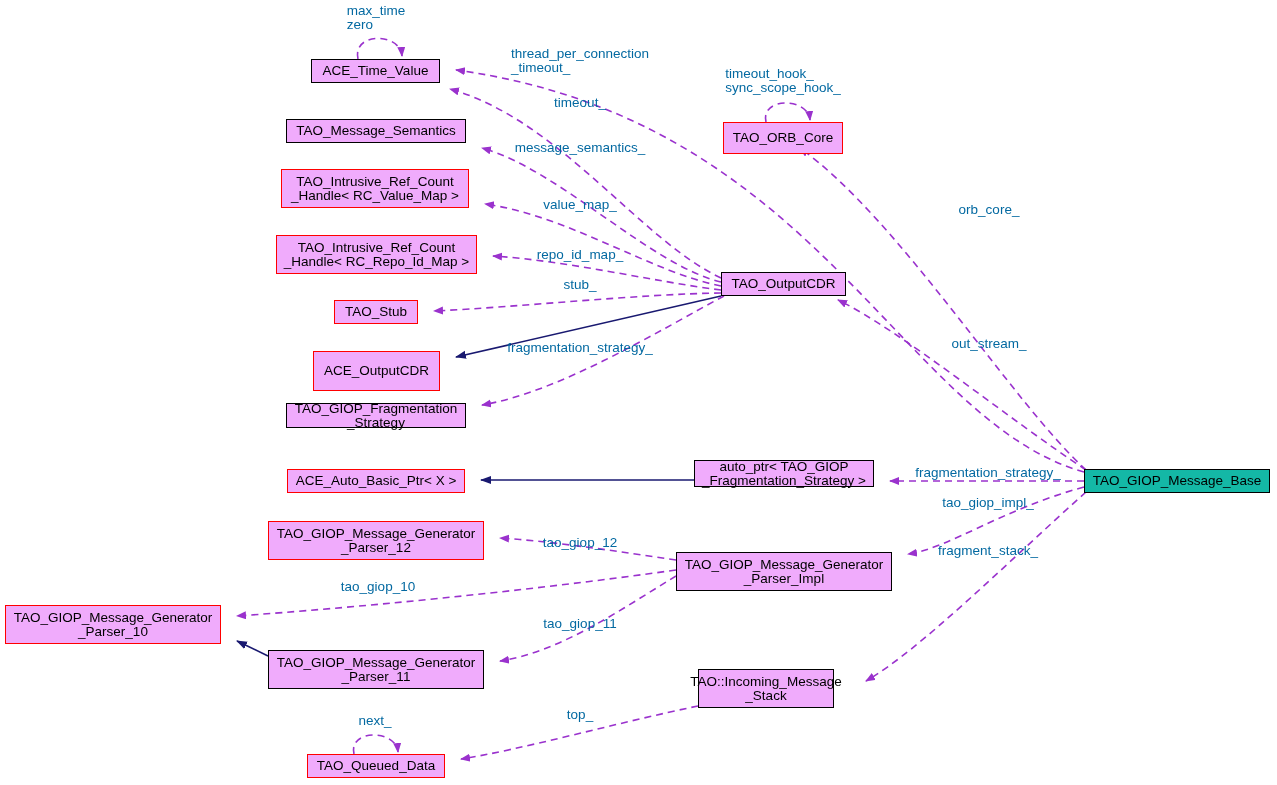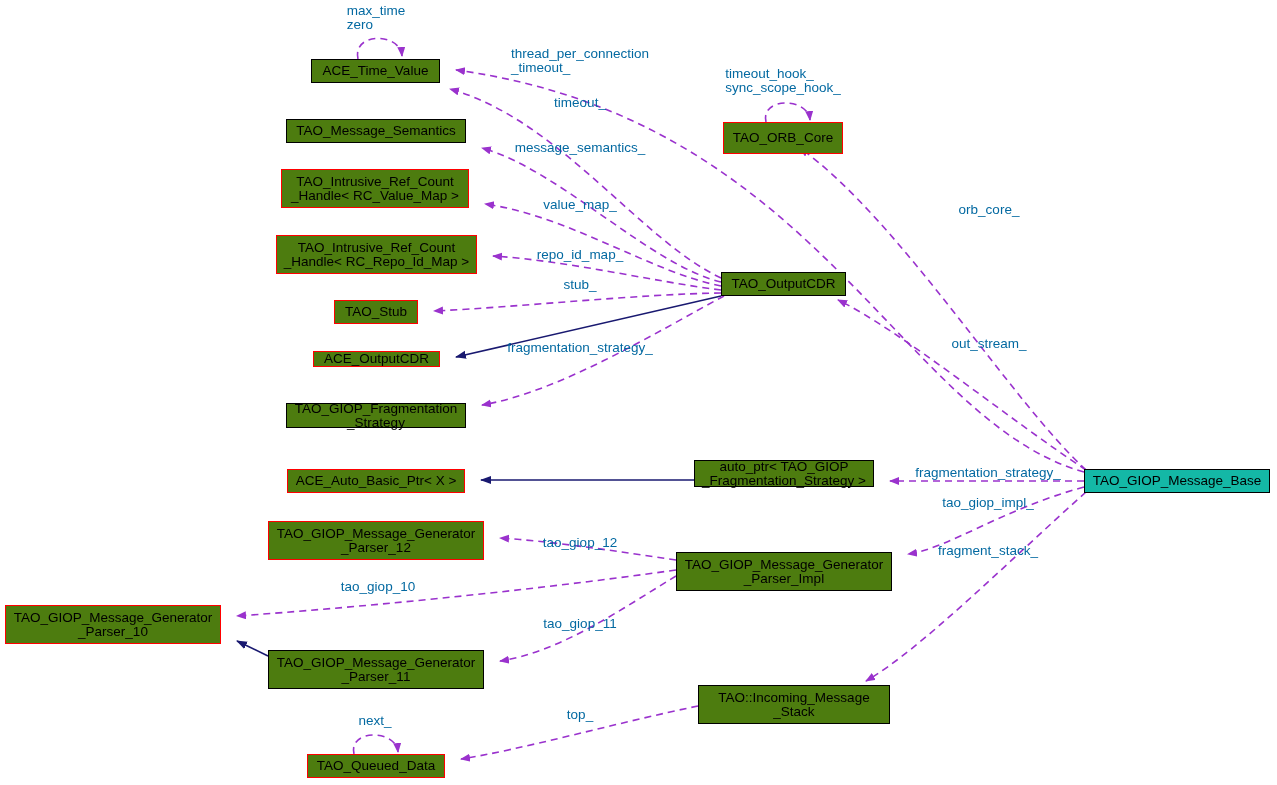--- a/index.html
+++ b/index.html
@@ -20,21 +20,21 @@
   svg#edges {
     position: absolute;
     left: 0;
     top: 0;
     width: 1277px;
     height: 785px;
   }
   .node {
     position: absolute;
     box-sizing: border-box;
-    background: #4d7c0f;
+    background: #f0abfc;
     border: 1px solid #000000;
     display: flex;
     align-items: center;
     justify-content: center;
     text-align: center;
     font-size: 13.5px;
     line-height: 14px;
     color: #000000;
     white-space: pre;
     letter-spacing: 0px;
@@ -135,21 +135,21 @@
 
   <div class="node red" style="left:276px; top:235px; width:201px; height:39px;">
     <span>TAO_Intrusive_Ref_Count
 _Handle&lt; RC_Repo_Id_Map &gt;</span>
   </div>
 
   <div class="node red" style="left:334px; top:300px; width:84px; height:24px;">
     <span>TAO_Stub</span>
   </div>
 
-  <div class="node red" style="left:313px; top:351px; width:127px; height:16px;">
+  <div class="node red" style="left:313px; top:351px; width:127px; height:40px;">
     <span>ACE_OutputCDR</span>
   </div>
 
   <div class="node" style="left:286px; top:403px; width:180px; height:25px;">
     <span>TAO_GIOP_Fragmentation
 _Strategy</span>
   </div>
 
   <div class="node red" style="left:287px; top:469px; width:178px; height:24px;">
     <span>ACE_Auto_Basic_Ptr&lt; X &gt;</span>
@@ -185,21 +185,21 @@
   <div class="node" style="left:694px; top:460px; width:180px; height:27px;">
     <span>auto_ptr&lt; TAO_GIOP
 _Fragmentation_Strategy &gt;</span>
   </div>
 
   <div class="node" style="left:676px; top:552px; width:216px; height:39px;">
     <span>TAO_GIOP_Message_Generator
 _Parser_Impl</span>
   </div>
 
-  <div class="node" style="left:698px; top:685px; width:192px; height:39px;">
+  <div class="node" style="left:698px; top:669px; width:136px; height:39px;">
     <span>TAO::Incoming_Message
 _Stack</span>
   </div>
 
   <div class="node filled" style="left:1084px; top:469px; width:186px; height:24px;">
     <span>TAO_GIOP_Message_Base</span>
   </div>
 
   <div class="edge-label" style="left:376px; top:4px;">max_time
 zero</div>

